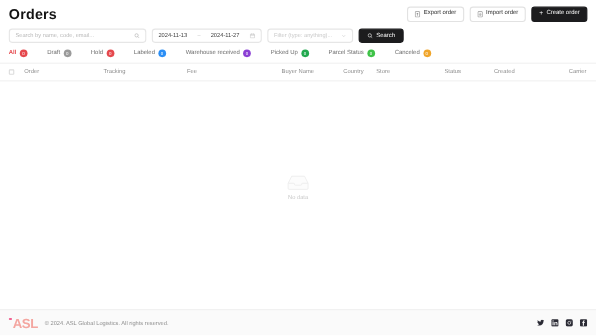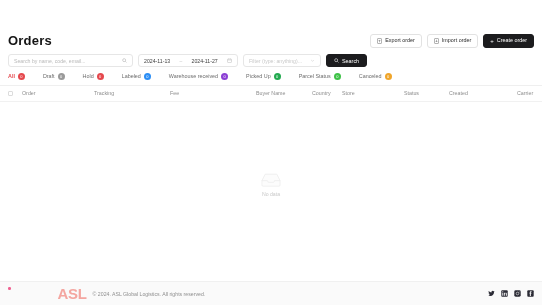--- a/index.html
+++ b/index.html
@@ -9,21 +9,20 @@
     background: #ffffff;
     color: #1f1f1f;
     overflow: hidden;
   }
   .page { width: 542px; height: 305px; display: flex; flex-direction: column; background:#fff; }
 
   
   .header {
     display: flex; align-items: flex-end; justify-content: space-between;
     padding: 5px 8px 4px 8px;
-    margin-top: 28px;
   }
   .page-title { font-size: 13px; font-weight: bold; letter-spacing: .2px; color:#141414; }
   .header-actions { display: flex; align-items: center; gap: 5px; }
   .btn {
     display: inline-flex; align-items: center; gap: 3px;
     height: 14px; padding: 0 6px;
     border: 1px solid #e2e2e2; border-radius: 3px;
     background: #fff; color: #2b2b2b;
     font-size: 5.4px; line-height: 1; white-space: nowrap;
   }
@@ -116,21 +115,21 @@
   
   .footer {
     height: 24px; flex: none;
     background: #fafafa; border-top: 1px solid #f0f0f0;
     display: flex; align-items: center; justify-content: space-between;
     padding: 0 8px;
   }
   .footer-left { display: flex; align-items: center; gap: 6px; }
   .asl-logo { display:flex; align-items:center; gap:1px; }
   .asl-logo .dot { width:2.5px; height:2.5px; border-radius:50%; background:#f06292; align-self:flex-start; margin-top:1px; }
-  .asl-logo .wordmark { font-size: 15px; font-weight: bold; color: #f4a6a0; letter-spacing: -0.3px; line-height:1;margin-left:46px; }
+  .asl-logo .wordmark { font-size: 12px; font-weight: bold; color: #f4a6a0; letter-spacing: -0.3px; line-height:1; }
   .copyright { font-size: 5.2px; color: #8f8f8f; }
   .socials { display: flex; align-items: center; gap: 6px; }
   .socials a { display:inline-flex; }
   .socials svg { width: 7px; height: 7px; display:block; fill: #2b2b35; }
 </style>
 </head>
 <body>
 
 <div class="page">
 

